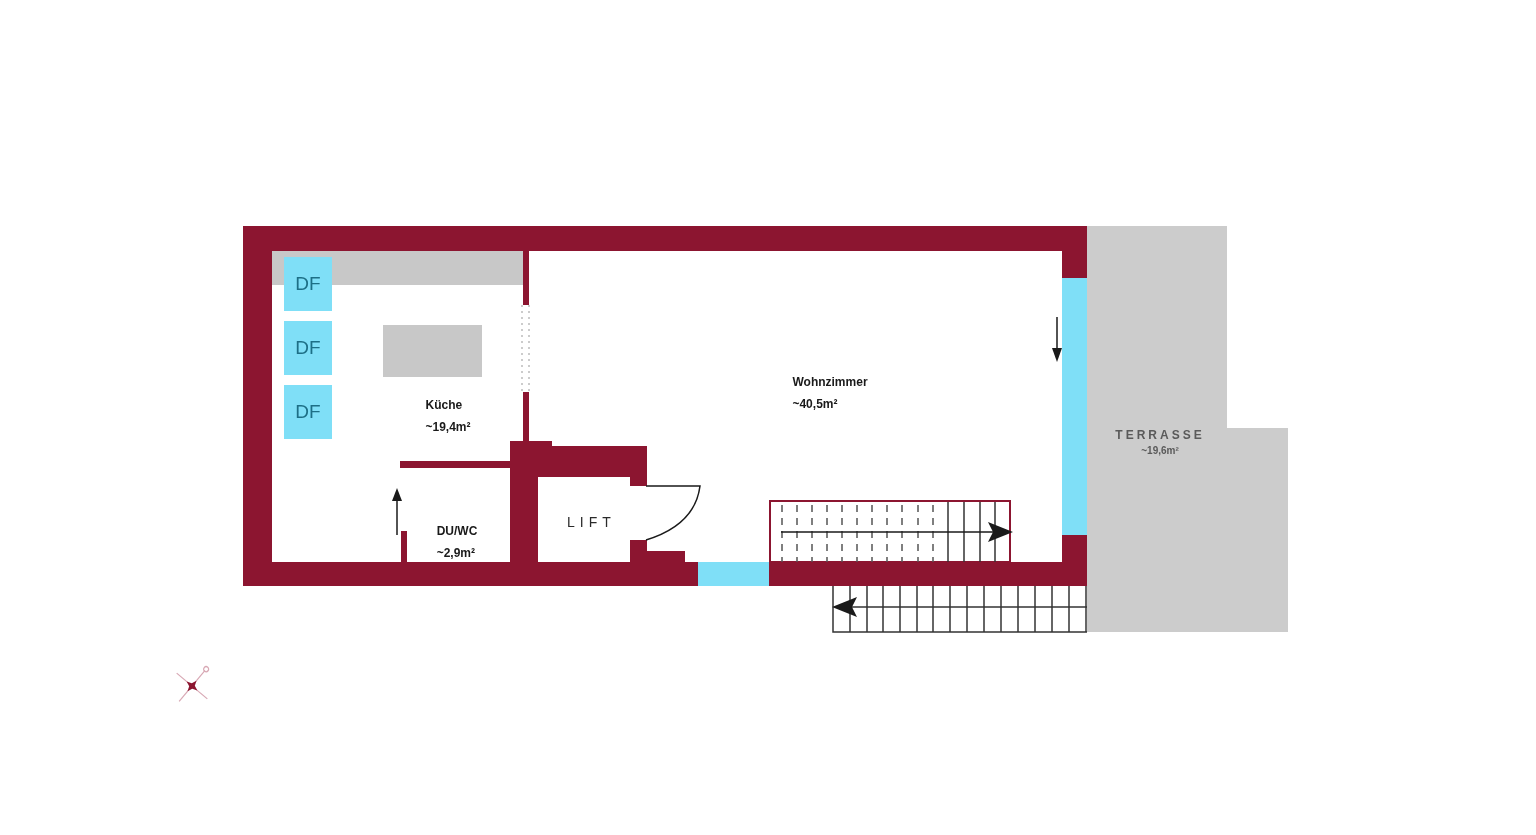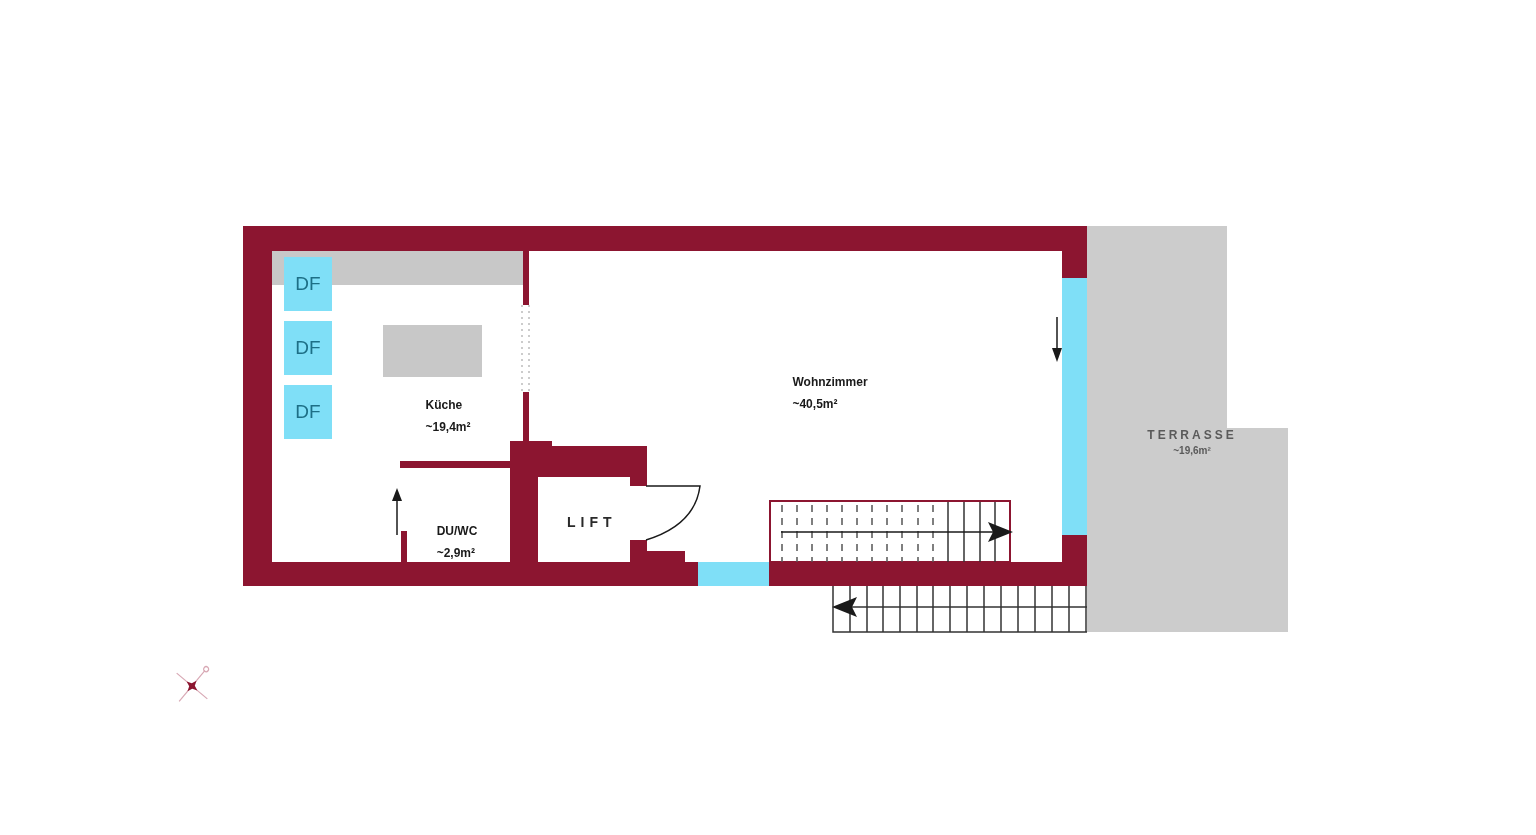--- a/index.html
+++ b/index.html
@@ -1,22 +1,22 @@
 <!DOCTYPE html>
 <html><head>
 <meta charset="utf-8">
 <style>
   html, body { margin: 0; padding: 0; background: #ffffff; }
   body { width: 1536px; height: 835px; position: relative; overflow: hidden; font-family: "Liberation Sans", "DejaVu Sans", sans-serif; }
   .plan { position: absolute; left: 0; top: 0; width: 1536px; height: 835px; }
   .label { position: absolute; color: #1a1a1a; font-weight: bold; font-size: 12px; line-height: 22px; transform: translateX(-50%); white-space: nowrap; }
   .label span { display: block; }
   .df { position: absolute; width: 48px; height: 54px; background: #7fdff7; color: #1d6f86; font-size: 19px; display: flex; align-items: center; justify-content: center; }
-  .lift-label { position: absolute; letter-spacing: 5px; font-size: 14px; font-weight: bold; color: #2a2a2a; }
-  .terrasse { position: absolute; text-align: center; transform: translateX(-50%); color: #5a5a5a; font-weight: bold; margin-left: 32px; }
+  .lift-label { position: absolute; letter-spacing: 5px; font-size: 14px; font-weight: normal; color: #2a2a2a; }
+  .terrasse { position: absolute; text-align: center; transform: translateX(-50%); color: #5a5a5a; font-weight: bold; }
   .terrasse .t1 { font-size: 12px; letter-spacing: 3px; display: block; }
   .terrasse .t2 { font-size: 10px; display: block; margin-top: 3px; }
 </style>
 </head>
 <body>
 
 <svg class="plan" width="1536" height="835" viewBox="0 0 1536 835" xmlns="http://www.w3.org/2000/svg">
 
   <g>
     <rect x="1087" y="226" width="140" height="406" fill="#cccccc"></rect>

